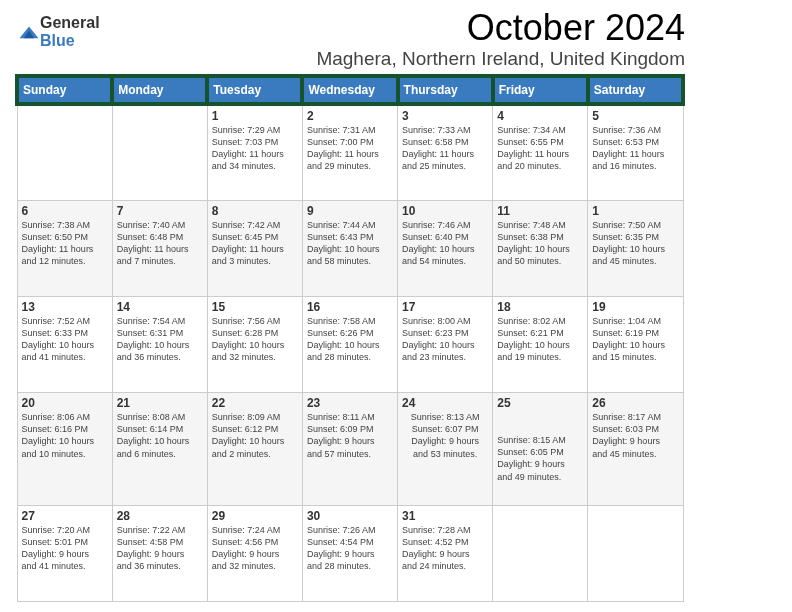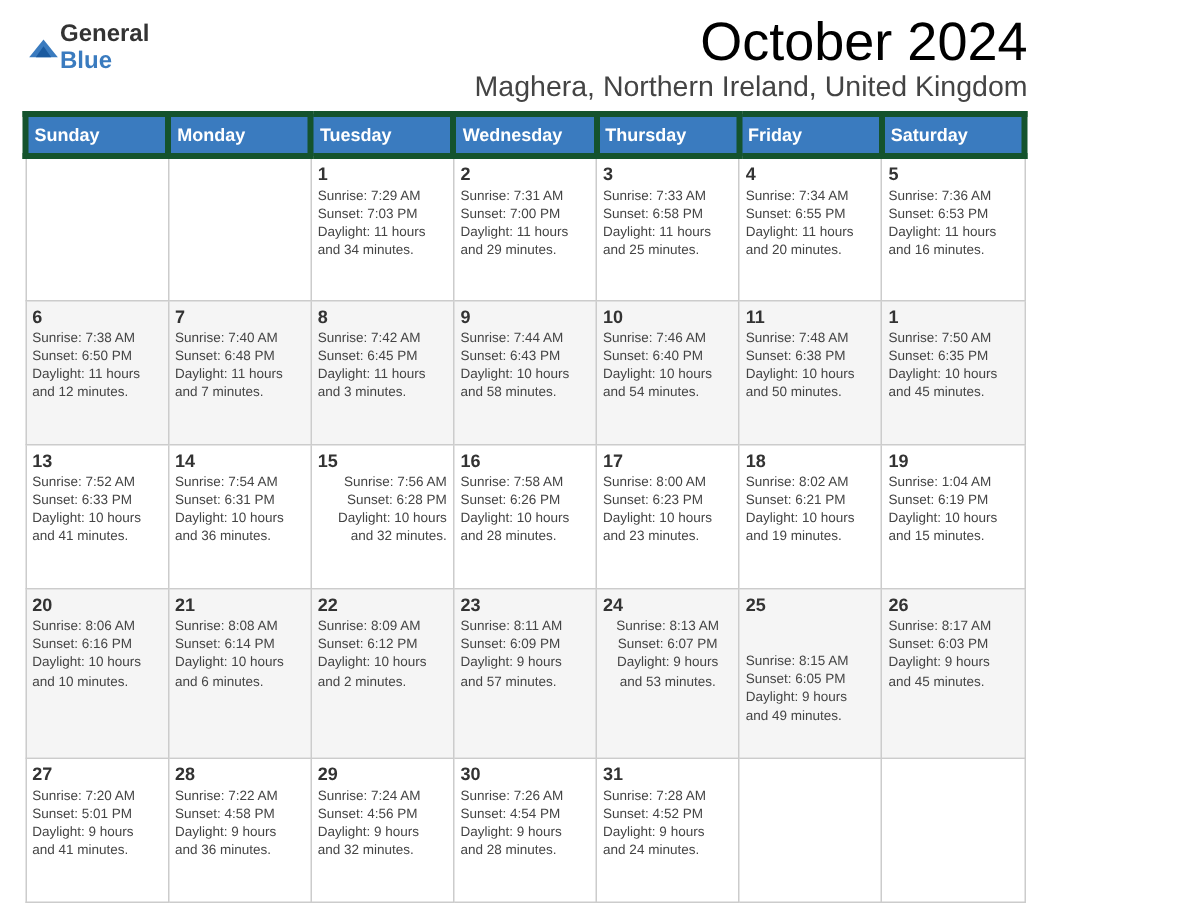--- a/index.html
+++ b/index.html
@@ -240,21 +240,21 @@
           </td>
           <td>
             <span class="day-number">14</span>
             <div class="day-info" style="white-space: pre-line;">Sunrise: 7:54 AM
 Sunset: 6:31 PM
 Daylight: 10 hours
 and 36 minutes.</div>
           </td>
           <td>
             <span class="day-number">15</span>
-            <div class="day-info" style="white-space: pre-line; text-align: right;">Sunrise: 7:56 AM
+            <div class="day-info" style="white-space: pre-line;">Sunrise: 7:56 AM
 Sunset: 6:28 PM
 Daylight: 10 hours
 and 32 minutes.</div>
           </td>
           <td>
             <span class="day-number">16</span>
             <div class="day-info" style="white-space: pre-line;">Sunrise: 7:58 AM
 Sunset: 6:26 PM
 Daylight: 10 hours
 and 28 minutes.</div>

